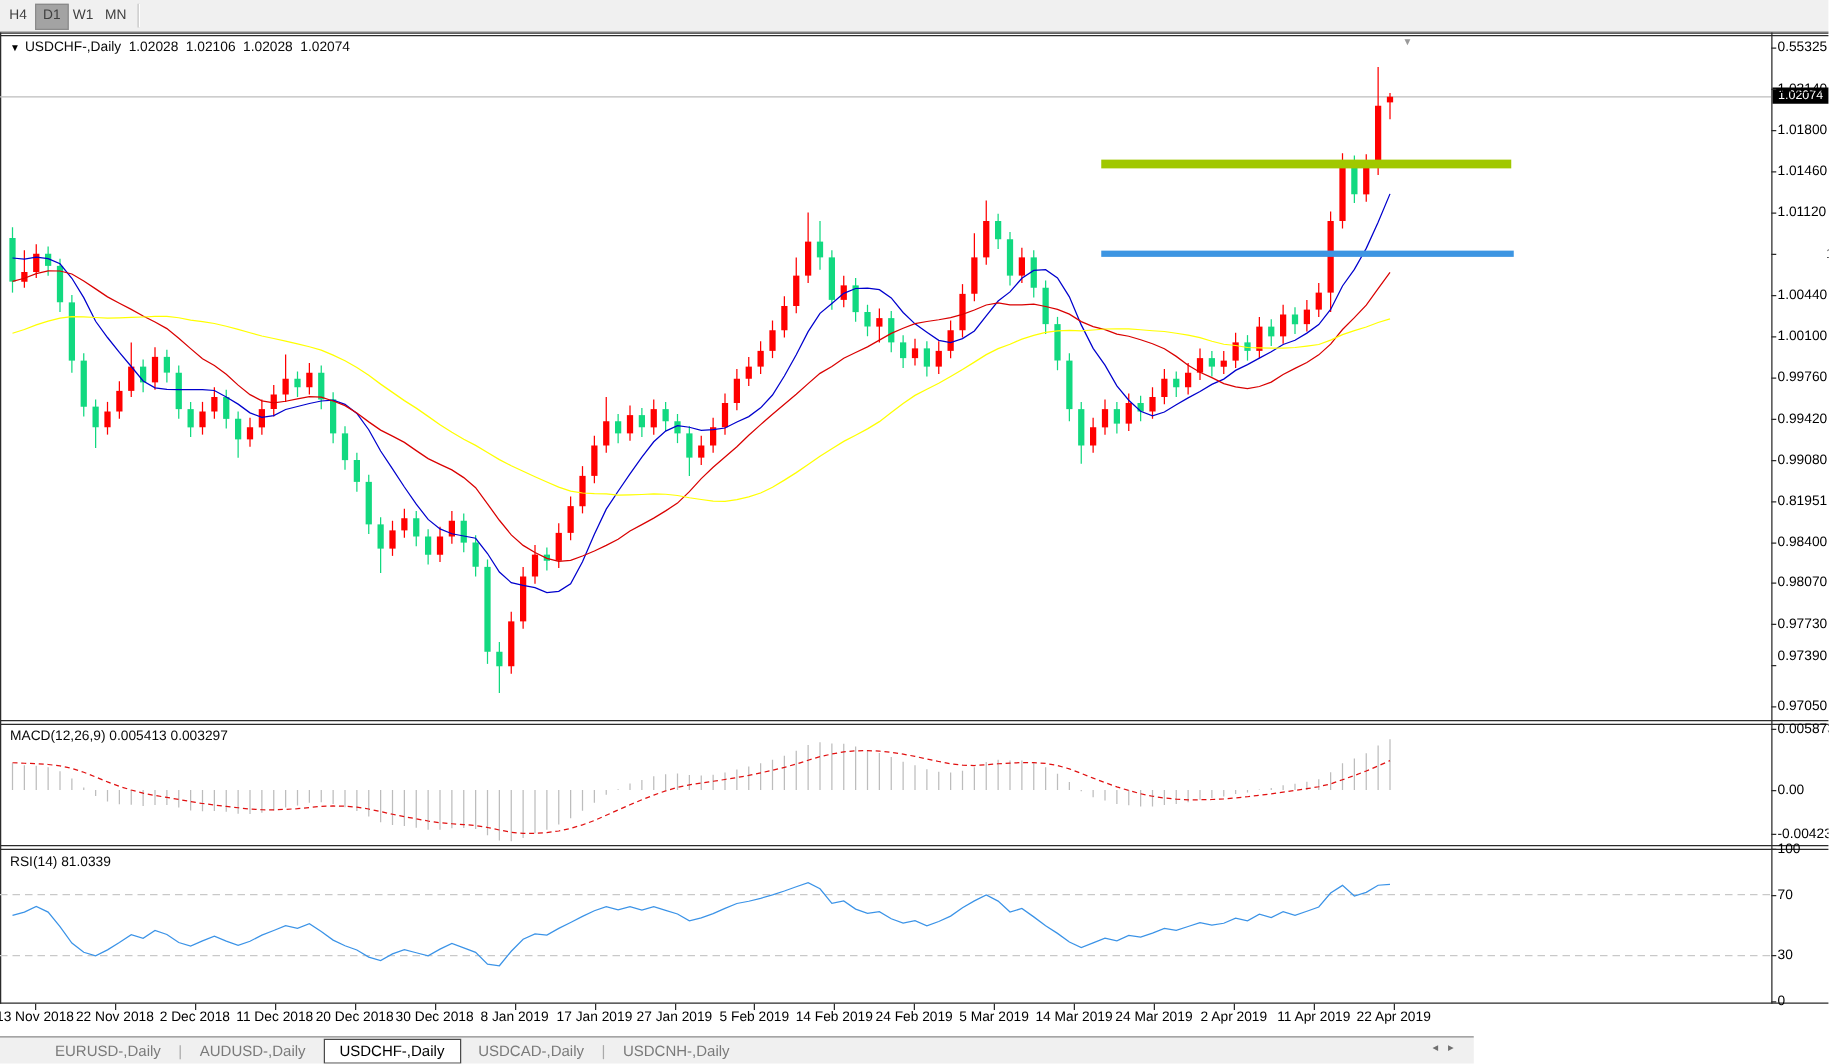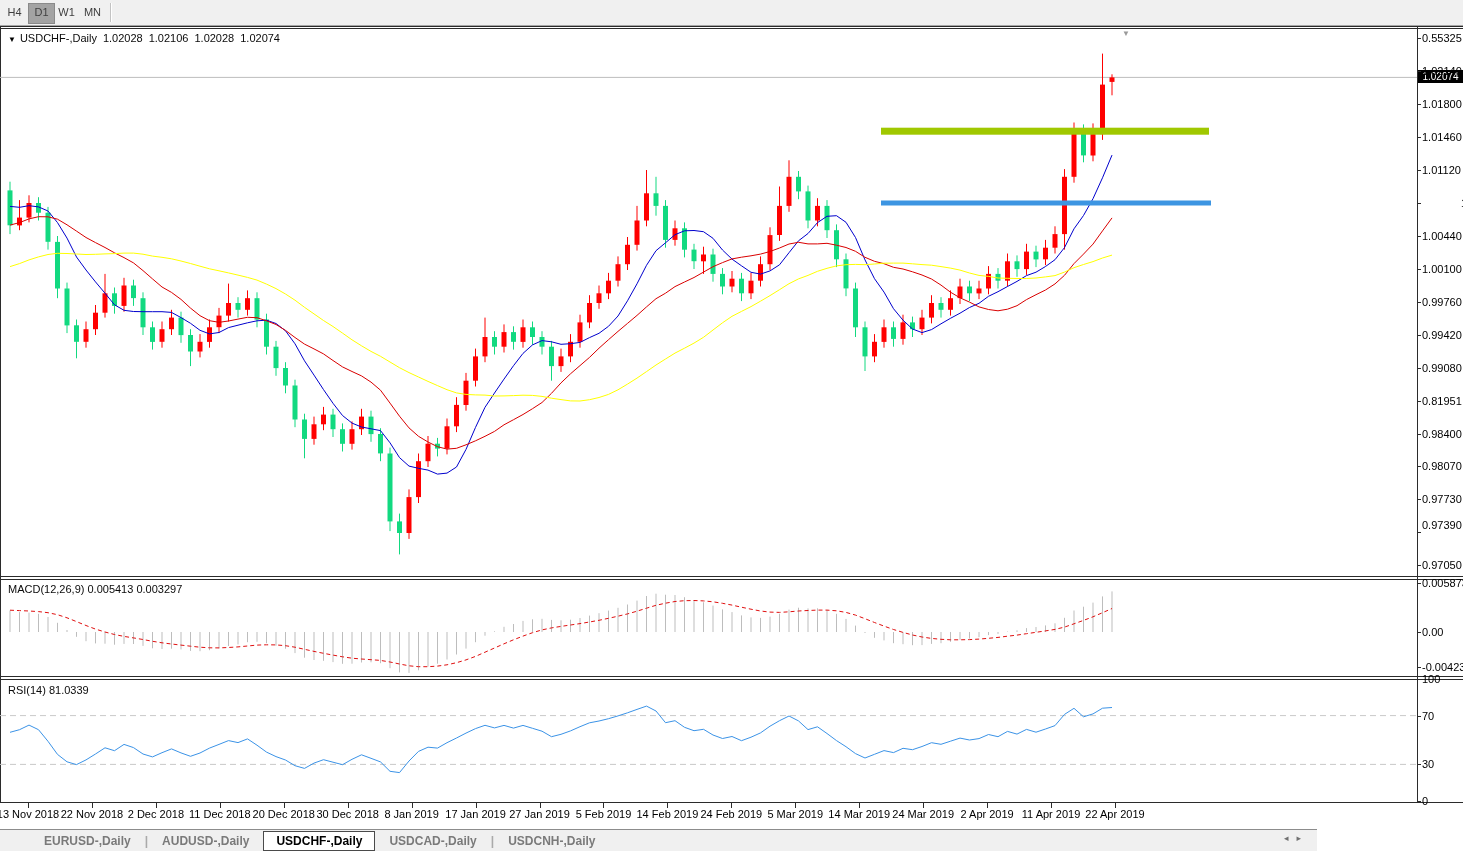--- a/index.html
+++ b/index.html
@@ -20,22 +20,22 @@
   
   .axlabel{position:absolute;left:1422px;width:40px;color:#000;font-size:11px;white-space:nowrap;}
   .axtick{position:absolute;left:1417px;width:4px;height:1px;background:#2b2b2b;}
   .datelabel{position:absolute;top:808px;transform:translateX(-50%);white-space:nowrap;color:#000;}
   .datetick{position:absolute;top:803px;width:1px;height:5px;background:#2b2b2b;}
   .pricetag{position:absolute;left:1418px;width:45px;height:13px;background:#000;color:#fff;
             font-size:10px;line-height:13px;text-align:center;}
   .shift-marker{position:absolute;font-size:8px;color:#9a9a9a;}
   svg{position:absolute;left:0;}
   
-  .tabbar{position:absolute;left:0;top:829px;width:1317px;height:22px;background:#f0f0f0;border-top:1px solid #8c8c8c;
-          display:flex;align-items:center;font-size:12px;color:#7a7a7a;font-weight:bold;}
+  .tabbar{position:absolute;left:0;top:829px;width:1179px;height:22px;background:#f0f0f0;border-top:1px solid #8c8c8c;
+          display:flex;align-items:center;font-size:12px;color:#7a7a7a;}
   .tabbar .pad{width:30px;}
   .tab{padding:0 14px;line-height:18px;cursor:default;white-space:nowrap;}
   .tab.active{background:#fff;border:1px solid #4a4a4a;color:#000;padding:0 12px;}
   .tabsep{color:#aaa;}
   .tab-arrows{position:absolute;right:8px;top:3px;color:#707070;font-size:9px;letter-spacing:8px;}
 </style>
 </head>
 <body>
 
 <div id="app">

